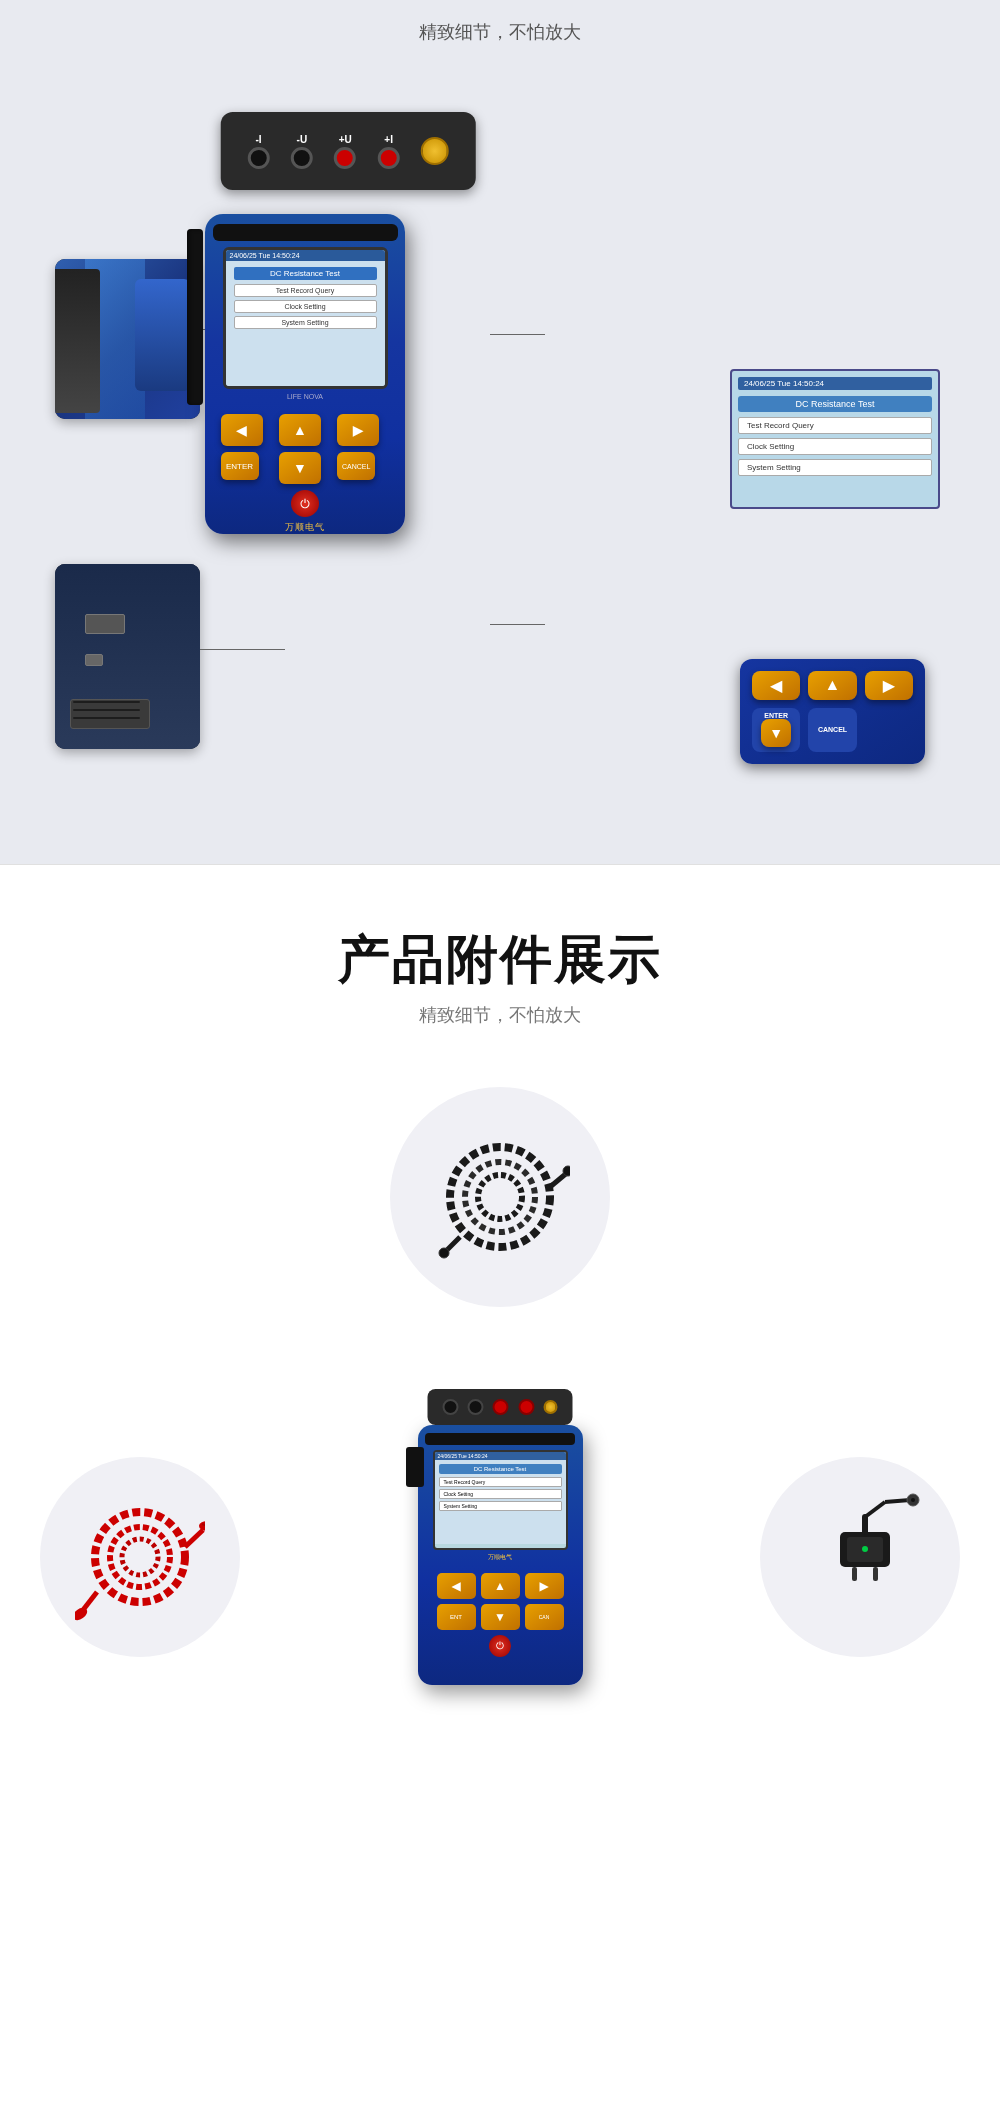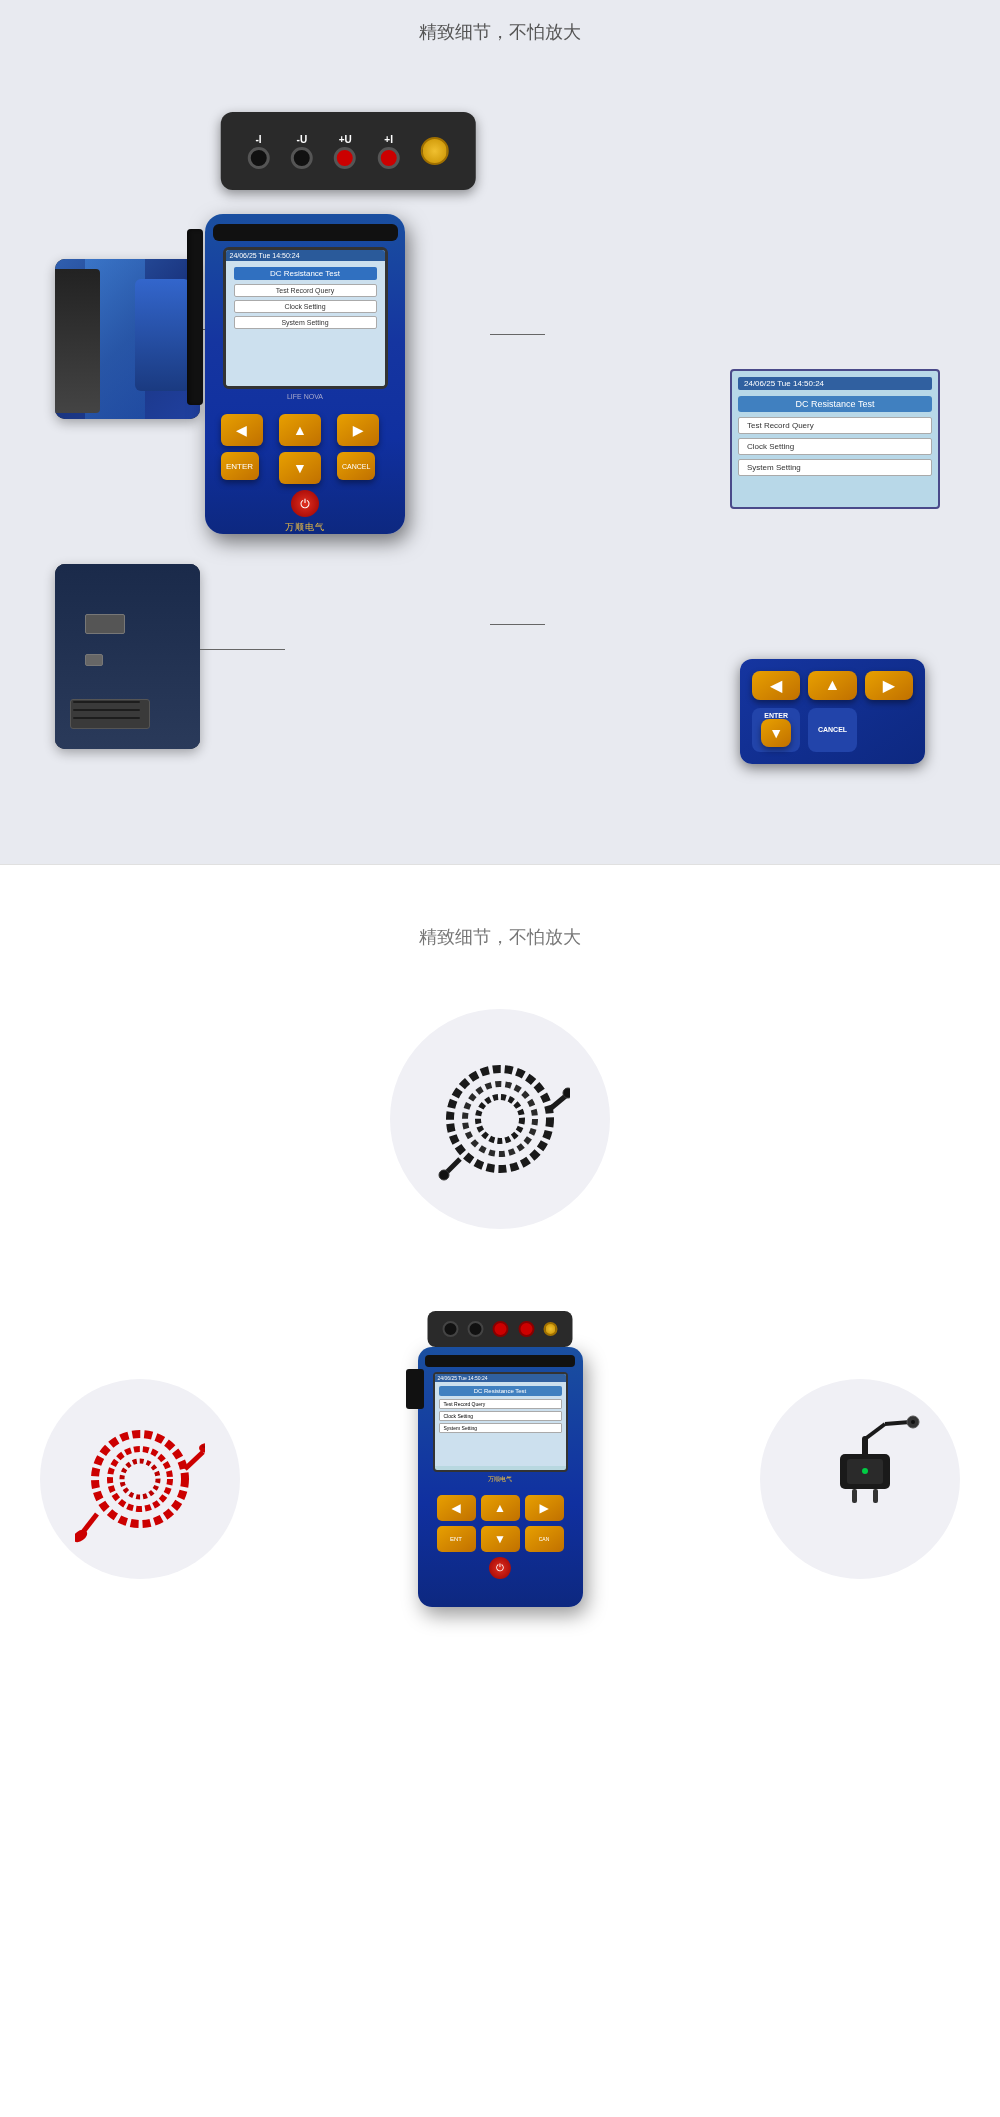--- a/index.html
+++ b/index.html
@@ -621,20 +621,21 @@
         <span>CANCEL</span>
       </div>
     </div>
 
   </div>
 </div>
 
 <div class="divider-line"></div>
 
 <div class="section2">
+  <h2 class="section2-title">产品附件展示</h2>
   <p class="section2-subtitle">精致细节，不怕放大</p>
 
   <div class="accessories-layout">
 
     <div style="display:flex;justify-content:center;margin-bottom:50px;">
       <div class="acc-circle acc-top">
 
         <svg class="cable-black" viewBox="0 0 140 140">
 
           <circle cx="70" cy="70" r="50" fill="none" stroke="#1a1a1a" stroke-width="8" stroke-dasharray="8 4"></circle>

